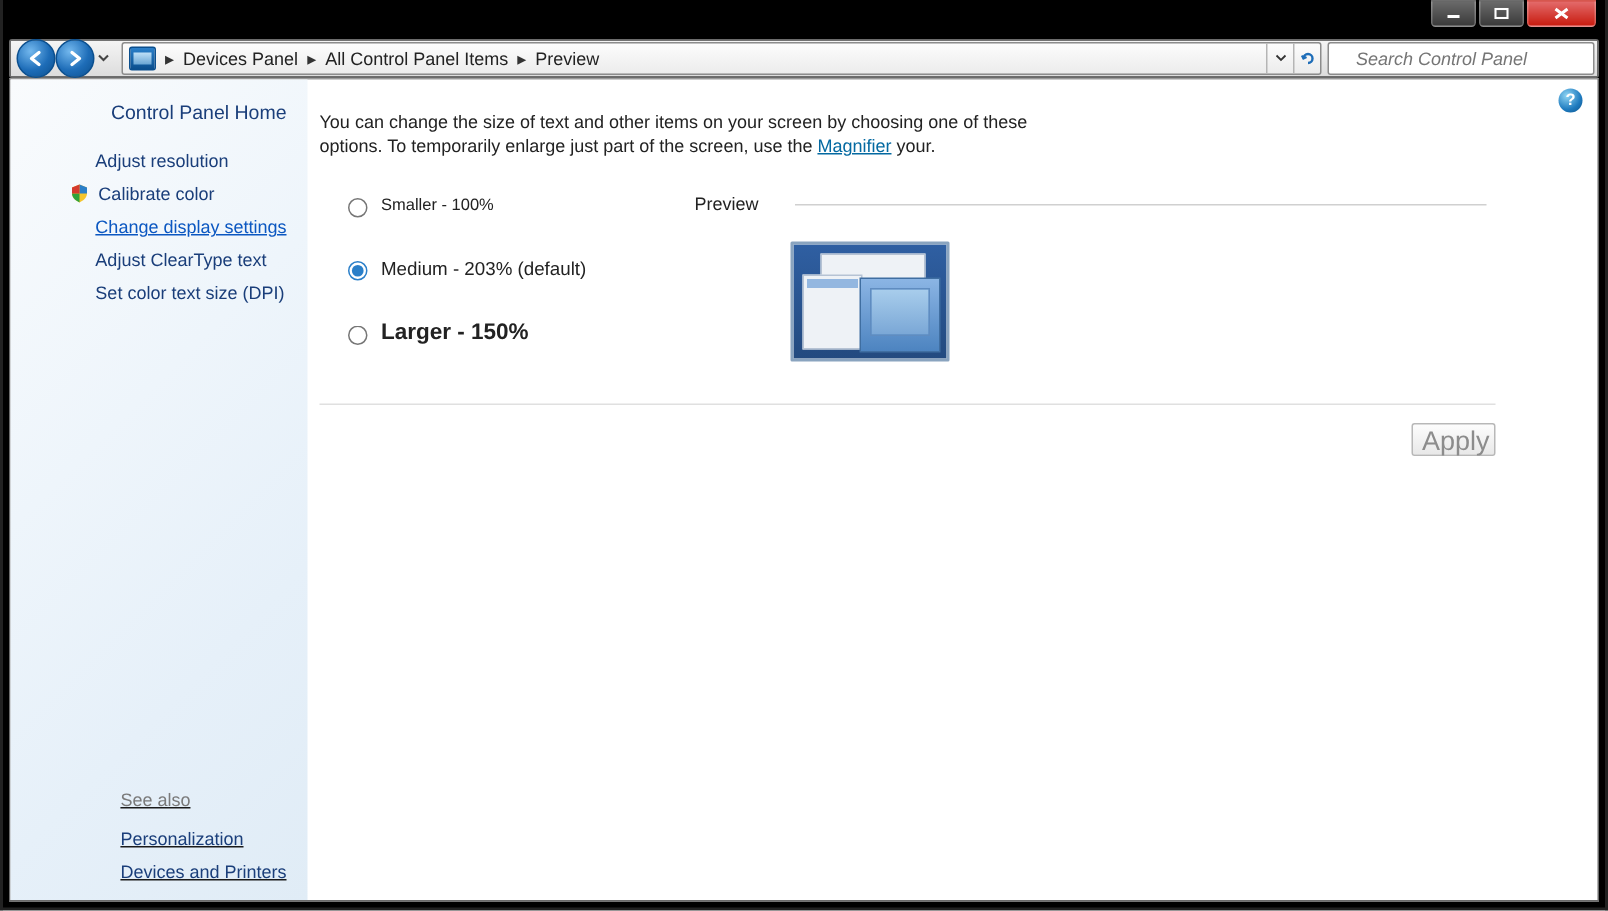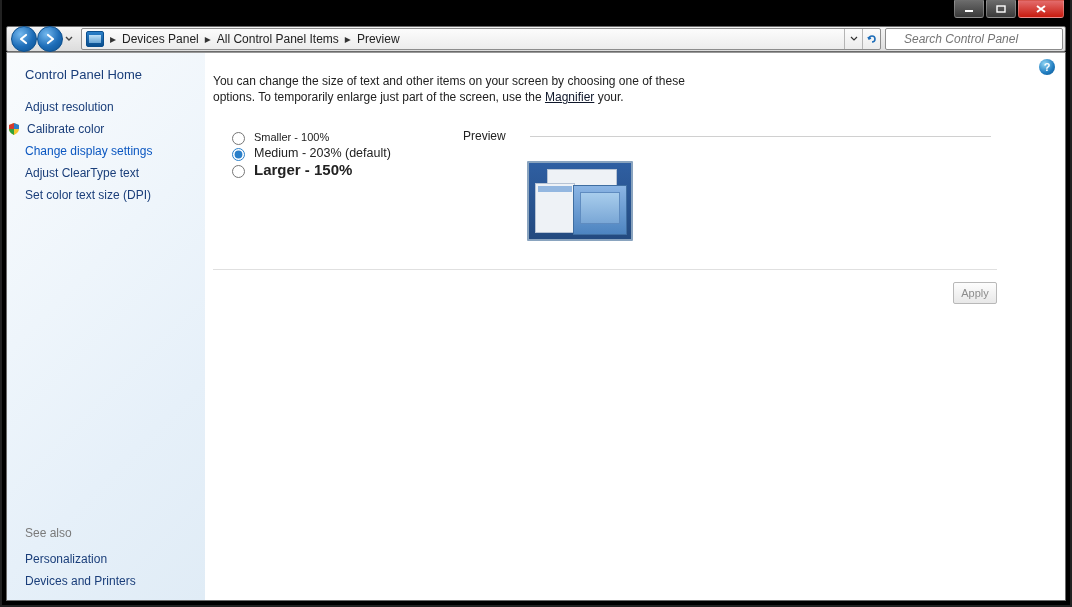--- a/index.html
+++ b/index.html
@@ -55,40 +55,40 @@
   }
   .search .mag { width: 22px; display: flex; align-items: center; justify-content: center; }
 
   
   .content { position: absolute; left: 4px; right: 4px; top: 52px; bottom: 4px; background: #fff; border: 1px solid #6b6b6b; border-top: 1px solid #999; display: flex; }
   .sidebar {
     width: 198px; height: 100%; position: relative;
     background: linear-gradient(135deg, #f9fbfd 0%, #eef5fb 40%, #e6f0f9 70%, #e0ecf6 100%);
     border-right: 0;
     padding: 14px 14px 12px 18px;
-    display: flex; flex-direction: column;
+    display: flex; flex-direction: column; align-items: flex-end;
   }
   .sb-home { color: #1a3e7a; font-size: 13px; margin-bottom: 18px; }
   .sb-links { display: flex; flex-direction: column; gap: 8px; }
   .sb-link { color: #1a3e7a; font-size: 12px; cursor: default; display: flex; align-items: center; gap: 6px; }
-  .sb-link.link-style { color: #0b57c1; }
+  .sb-link.link-style { color: #0b57c1; text-decoration: underline; }
   .shield {
     width: 14px; height: 14px; margin-left: -18px; position: relative;
   }
-  .sb-bottom { margin-top: auto; display: flex; flex-direction: column; gap: 8px; }
+  .sb-bottom { margin-top: auto; display: flex; flex-direction: column; gap: 8px; text-decoration: underline; }
   .sb-seealso { color: #7a7a7a; font-size: 12px; margin-bottom: 4px; }
 
   .main { flex: 1; position: relative; padding: 20px 28px 0 8px; }
   .help-btn { position: absolute; top: 6px; right: 10px; width: 16px; height: 16px; border-radius: 50%; background: radial-gradient(circle at 35% 30%, #8fd5f4, #1f7bbf 60%, #0b5087); color: #fff; font-weight: bold; font-size: 11px; display: flex; align-items: center; justify-content: center; }
   .heading { color: #0f3f77; font-size: 16px; margin-bottom: 10px; }
   .desc { font-size: 12px; color: #222; max-width: 480px; line-height: 1.35; }
-  .desc a { color: #0f172a; text-decoration: underline; }
+  .desc a { color: #0369a1; text-decoration: underline; }
   .options { margin-top: 24px; }
   .row { display: flex; align-items: flex-start; }
-  .opts { width: 250px; display: flex; flex-direction: column; padding-left: 14px; }
+  .opts { width: 250px; display: flex; flex-direction: column; gap: 26px; padding-left: 14px; }
   .opt { display: flex; align-items: center; gap: 6px; }
   .opt input { accent-color: #2a7fc9; }
   .opt label { color: #222; }
   .opt.sm label { font-size: 11px; }
   .opt.med label { font-size: 12.5px; }
   .opt.lg label { font-size: 15px; font-weight: bold; }
   .previewcol { flex: 1; }
   .preview-label { font-size: 12px; color: #222; display: flex; align-items: center; gap: 24px; margin-bottom: 18px; }
   .preview-label .line { flex: 1; height: 1px; background: #d0d0d0; margin-right: 46px; }
   .preview-img {
@@ -98,21 +98,21 @@
   }
   .pw { position: absolute; background: #eef2f6; border: 1px solid #b6c3d4; }
   .pw1 { left: 6px; top: 20px; width: 40px; height: 50px; }
   .pw1::before { content:""; position:absolute; left:2px; right:2px; top:2px; height:6px; background:#93b7e0; }
   .pw2 { left: 18px; top: 6px; width: 70px; height: 20px; }
   .pw3 { left: 44px; top: 22px; width: 54px; height: 50px; background: linear-gradient(#8bb5e4, #4d84c0); border-color: #3f6ea1; }
   .pw3::before { content:""; position:absolute; left:6px; top:6px; right:6px; bottom:10px; background: linear-gradient(#a8cdec, #7aa7d6); border: 1px solid #5f8cc0; }
   .hr { height: 1px; background: #e0e0e0; margin: 28px 40px 12px 0; }
   .apply-row { display: flex; justify-content: flex-end; margin-right: 40px; }
   .apply {
-    width: 44px; height: 22px; font-size: 11px; color: #8c8c8c;
+    width: 56px; height: 22px; font-size: 18px; color: #8c8c8c;
     background: linear-gradient(#fdfdfd, #e8e8e8); border: 1px solid #b8b8b8; border-radius: 2px;
   }
 </style>
 </head>
 <body>
 
 <div class="frame">
 
   <div class="win-controls">
     <div class="win-btn min">

